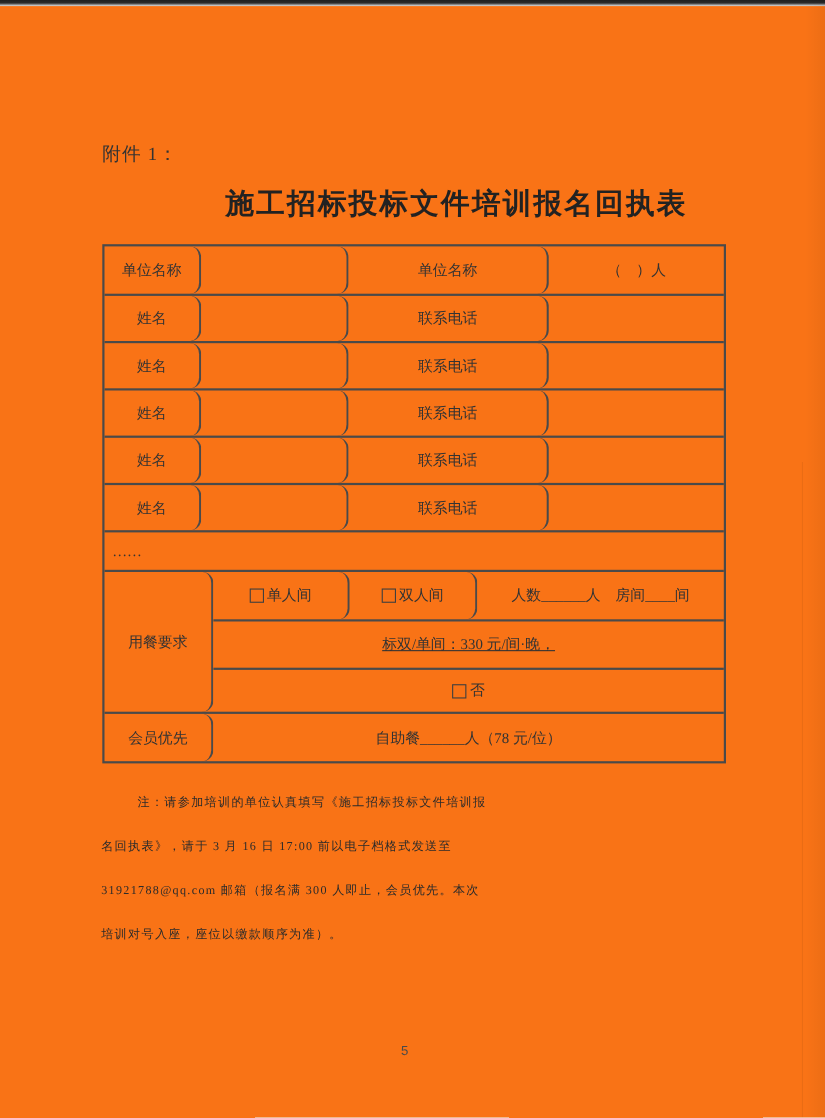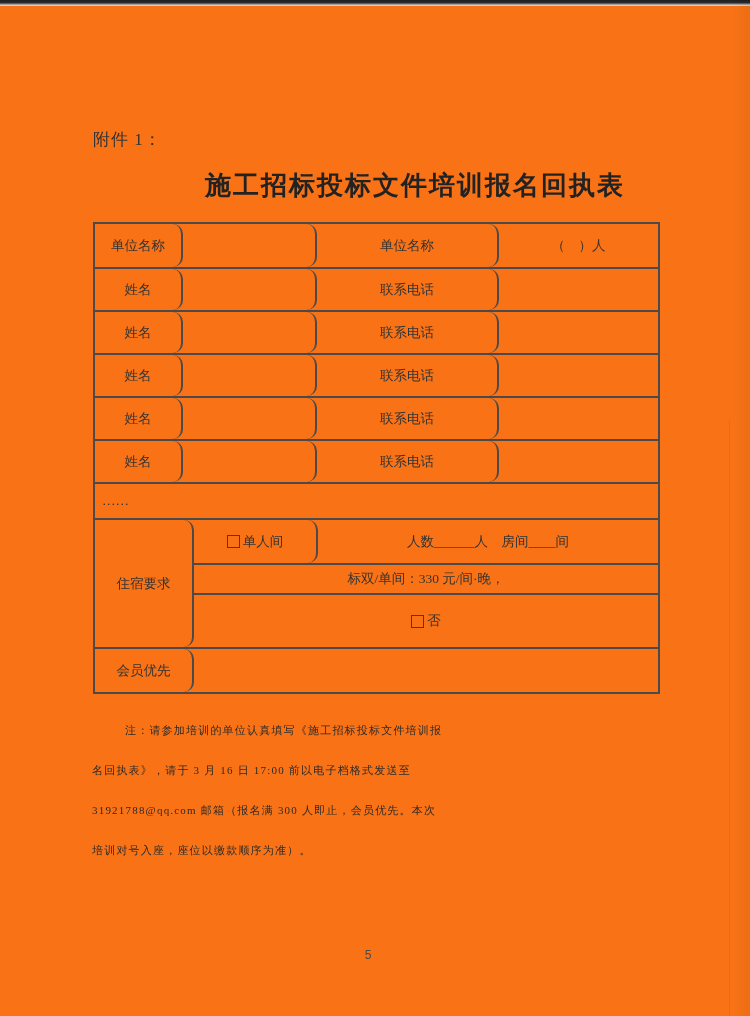--- a/index.html
+++ b/index.html
@@ -64,21 +64,21 @@
   .w-label  { width:88px;  flex:0 0 88px; }
   .w-blank1 { width:134px; flex:0 0 134px; }
   .w-mid    { width:182px; flex:0 0 182px; }
   .w-rest   { flex:1 1 auto; }
 
   
   .lodg-label { width:99px; flex:0 0 99px; }
   .lodg-right { flex:1 1 auto; display:flex; flex-direction:column; }
   .lodg-sub { display:flex; border-bottom:2px solid #4a4a4a; box-sizing:border-box; }
   .lodg-sub.slast { border-bottom:none; }
-  .s1 { height:45px; } .s2 { height:30px; } .s3 { height:38px; flex:1 1 auto; }
+  .s1 { height:45px; } .s2 { height:45px;text-decoration:underline; } .s3 { height:38px; flex:1 1 auto; }
   .w-single { width:124px; flex:0 0 124px; }
   .w-double { width:116px; flex:0 0 116px; }
   .w-counts { flex:1 1 auto; }
 
   .cbx {
     display:inline-block; width:13px; height:13px;
     border:1.5px solid #3f3f3f; box-sizing:border-box;
     margin-right:3px; vertical-align:-2px; background:transparent;
   }
   .cbx-wrap { display:flex; align-items:center; }
@@ -146,41 +146,45 @@
       <div class="tcell w-blank1"></div>
       <div class="tcell w-mid">联系电话</div>
       <div class="tcell w-rest clast"></div>
     </div>
 
     <div class="trow h-ell">
       <div class="tcell w-rest clast left">……</div>
     </div>
 
     <div class="trow h-lodg">
-      <div class="tcell lodg-label">住宿要求</div>
+      <div class="tcell lodg-label">用餐要求</div>
       <div class="lodg-right clast">
         <div class="lodg-sub s1">
           <div class="tcell w-single">
             <span class="cbx-wrap"><span class="cbx"></span><span>单人间</span></span>
+          </div>
+          <div class="tcell w-double">
+            <span class="cbx-wrap"><span class="cbx"></span><span>双人间</span></span>
           </div>
           <div class="tcell w-counts clast">人数______人    房间____间</div>
         </div>
         <div class="lodg-sub s2">
           <div class="tcell w-rest clast">标双/单间：330 元/间·晚，</div>
         </div>
         <div class="lodg-sub s3 slast">
           <div class="tcell w-rest clast">
             <span class="cbx-wrap"><span class="cbx"></span><span>否</span></span>
           </div>
         </div>
       </div>
     </div>
 
     <div class="trow h-meal last">
       <div class="tcell lodg-label">会员优先</div>
+      <div class="tcell w-rest clast">自助餐______人（78 元/位）</div>
     </div>
 
   </div>
 
   <div class="note">
     <div class="ln indent">注：请参加培训的单位认真填写《施工招标投标文件培训报</div>
     <div class="ln">名回执表》，请于 3 月 16 日 17:00 前以电子档格式发送至</div>
     <div class="ln">31921788@qq.com 邮箱（报名满 300 人即止，会员优先。本次</div>
     <div class="ln">培训对号入座，座位以缴款顺序为准）。</div>
   </div>

